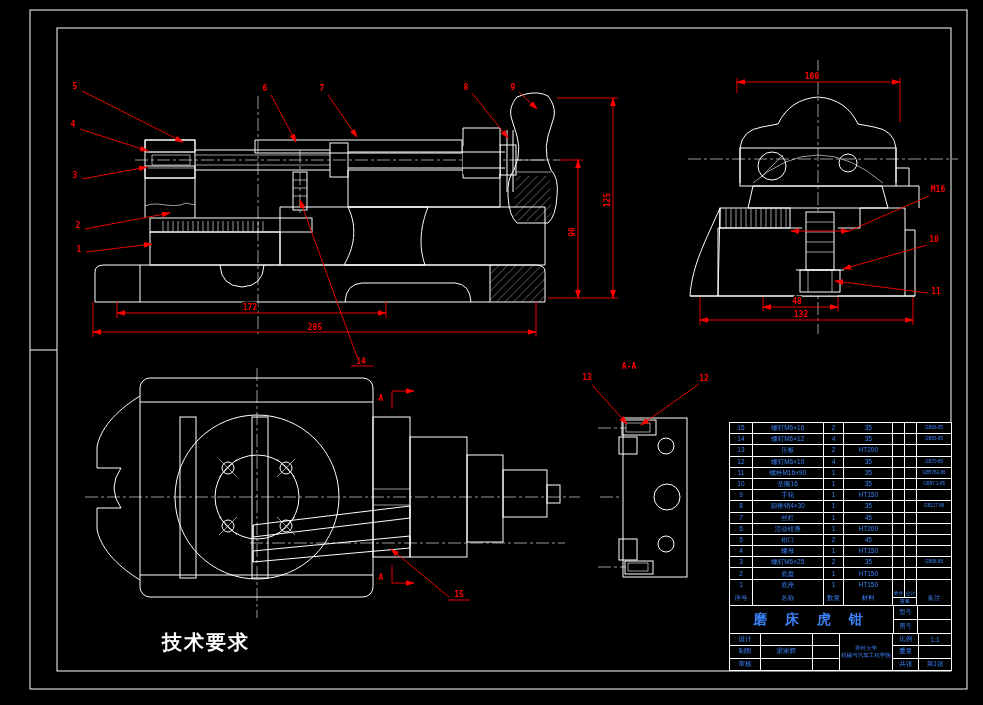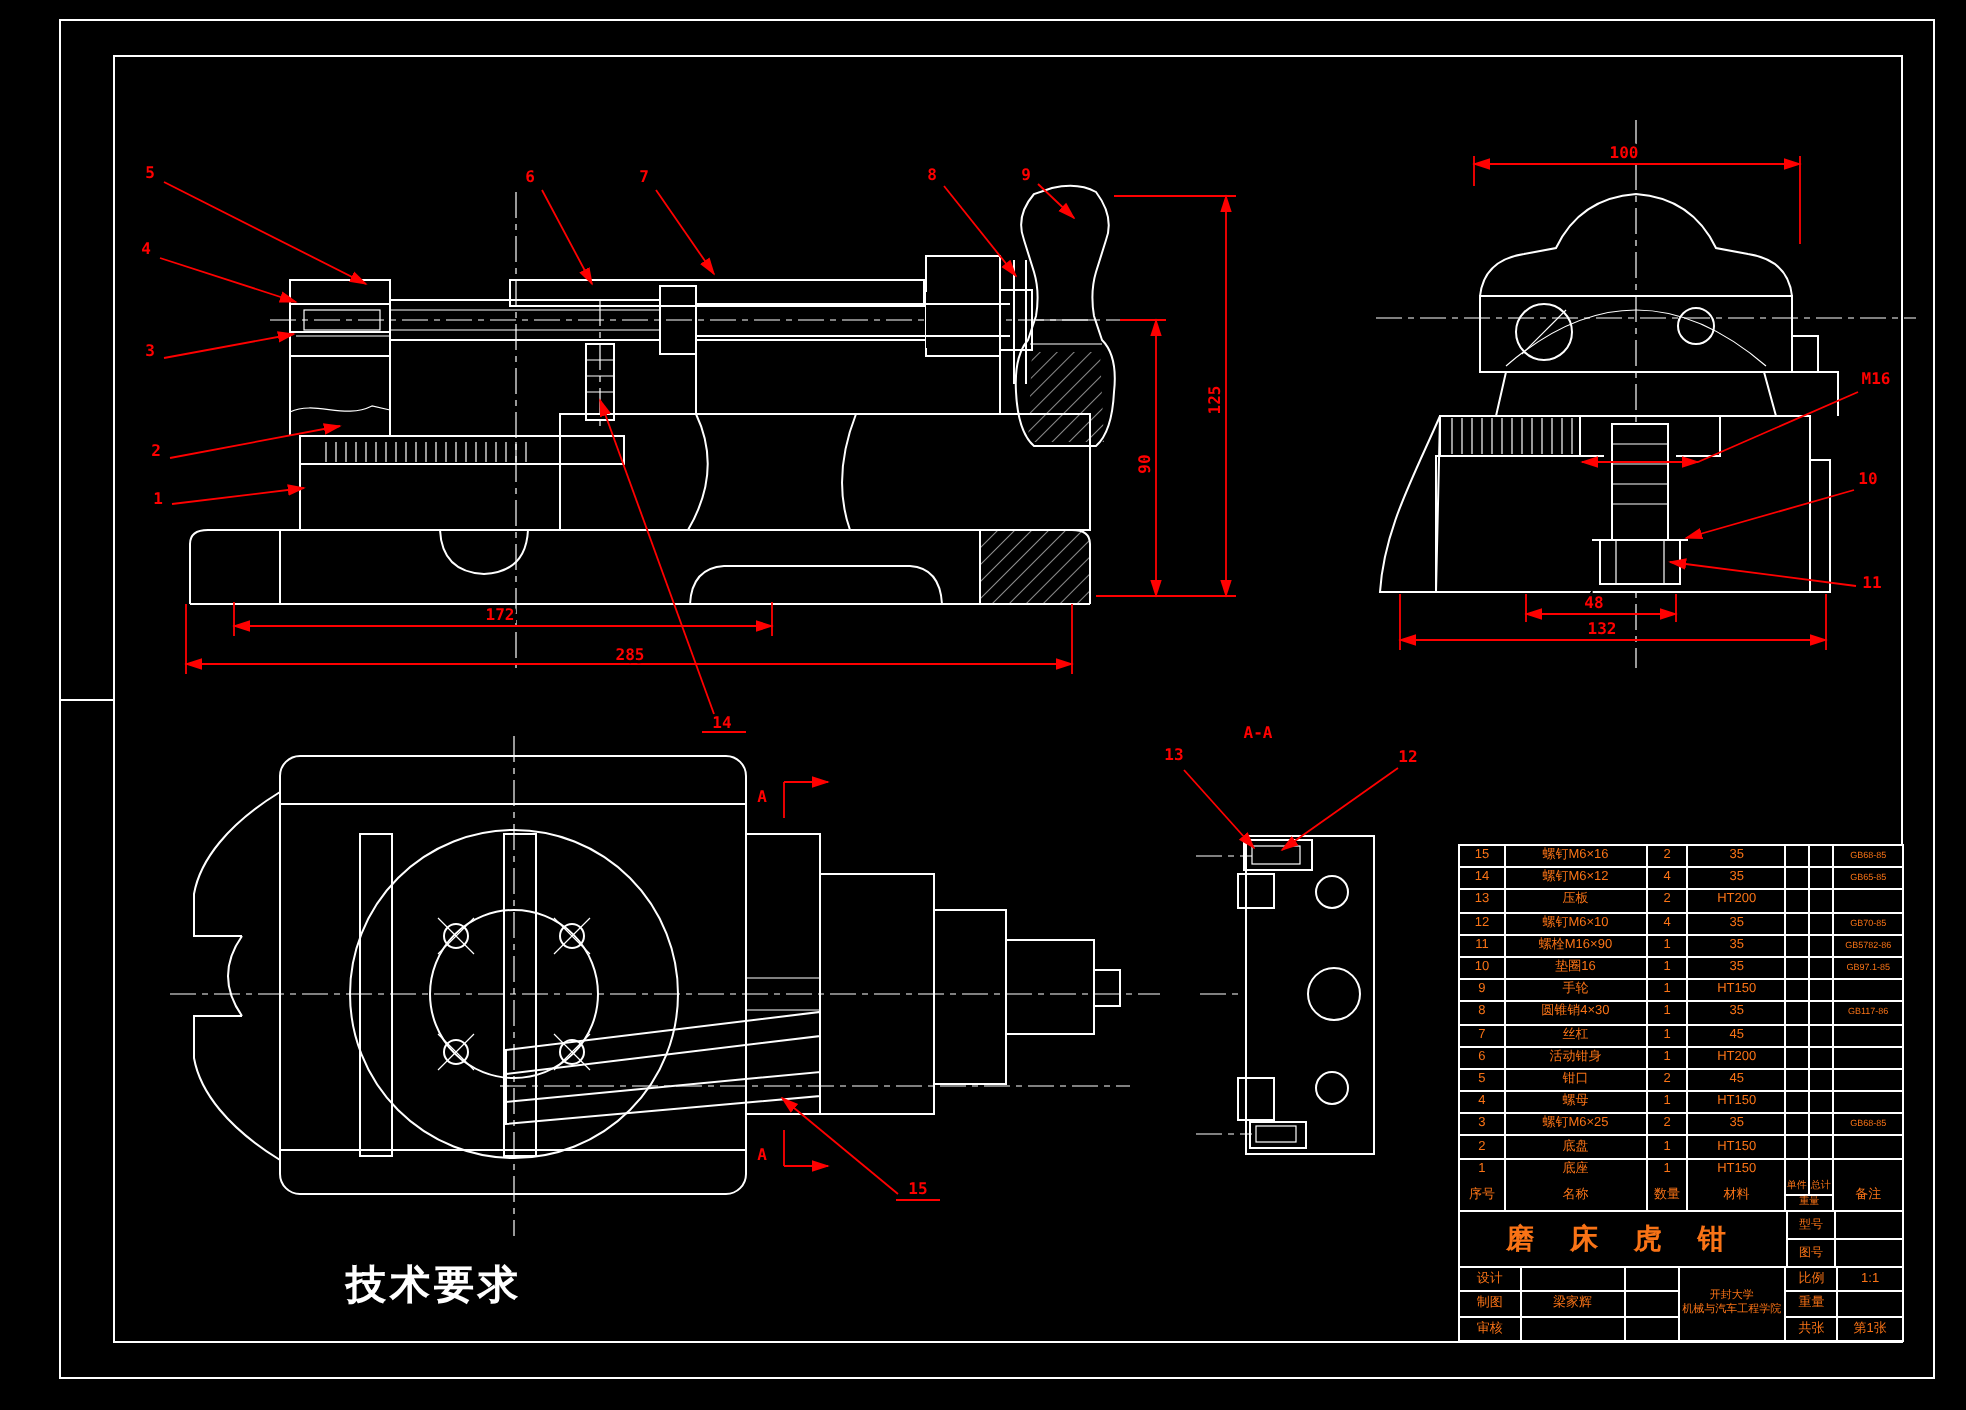--- a/index.html
+++ b/index.html
@@ -6,21 +6,21 @@
   .sheet{position:relative;width:983px;height:705px;background:#000;overflow:hidden;
          font-family:"Liberation Sans",sans-serif;}
   .sheet svg{position:absolute;left:0;top:0;}
   .w{stroke:#fff;stroke-width:1;fill:none;}
   .wt{stroke:#fff;stroke-width:.6;fill:none;}
   .cl{stroke:#fff;stroke-width:.6;fill:none;stroke-dasharray:13 3 3 3;}
   .r{stroke:#ff0000;stroke-width:.9;fill:none;}
   text.rt{fill:#ff0000;stroke:none;font:bold 8px "DejaVu Sans Mono",monospace;text-anchor:middle;}
   text.halo{stroke:#000;stroke-width:3px;paint-order:stroke;}
   
-  .bom,.bomh,.tbt,.tbb{position:absolute;left:729px;width:223px;color:#f97316;background:#000;
+  .bom,.bomh,.tbt,.tbb{position:absolute;left:729px;width:223px;color:#3b82f6;background:#000;
       border-left:1px solid #fff;box-sizing:border-box;}
   .bom{top:422px;height:168px;border-top:1px solid #fff;}
   .br{display:flex;height:11.2px;}
   .c{box-sizing:border-box;border-right:1px solid #fff;border-bottom:1px solid #fff;
      font-size:6.5px;line-height:8px;display:flex;align-items:center;justify-content:center;
      white-space:nowrap;overflow:hidden;}
   .c-no{width:23px}.c-name{width:71px}.c-qty{width:21px}.c-mat{width:49px}
   .c-u{width:12px}.c-t{width:12px}.c-rem{width:35px;font-size:4.5px}
   .bomh{top:590px;height:16px;display:flex;}
   .bomh .c{height:16px;font-size:6.5px;}
@@ -468,15 +468,15 @@
     <div class="b-c">重量</div>
     <div class="b-c">共张</div>
   </div>
   <div class="col" style="width:33px">
     <div class="b-c">1:1</div>
     <div class="b-c"></div>
     <div class="b-c">第1张</div>
   </div>
 </div>
 
-<div class="tech" style="left:173px;top:629px">技术要求</div>
+<div class="tech" style="left:162px;top:629px">技术要求</div>
 
 </div>
 
 </body></html>

